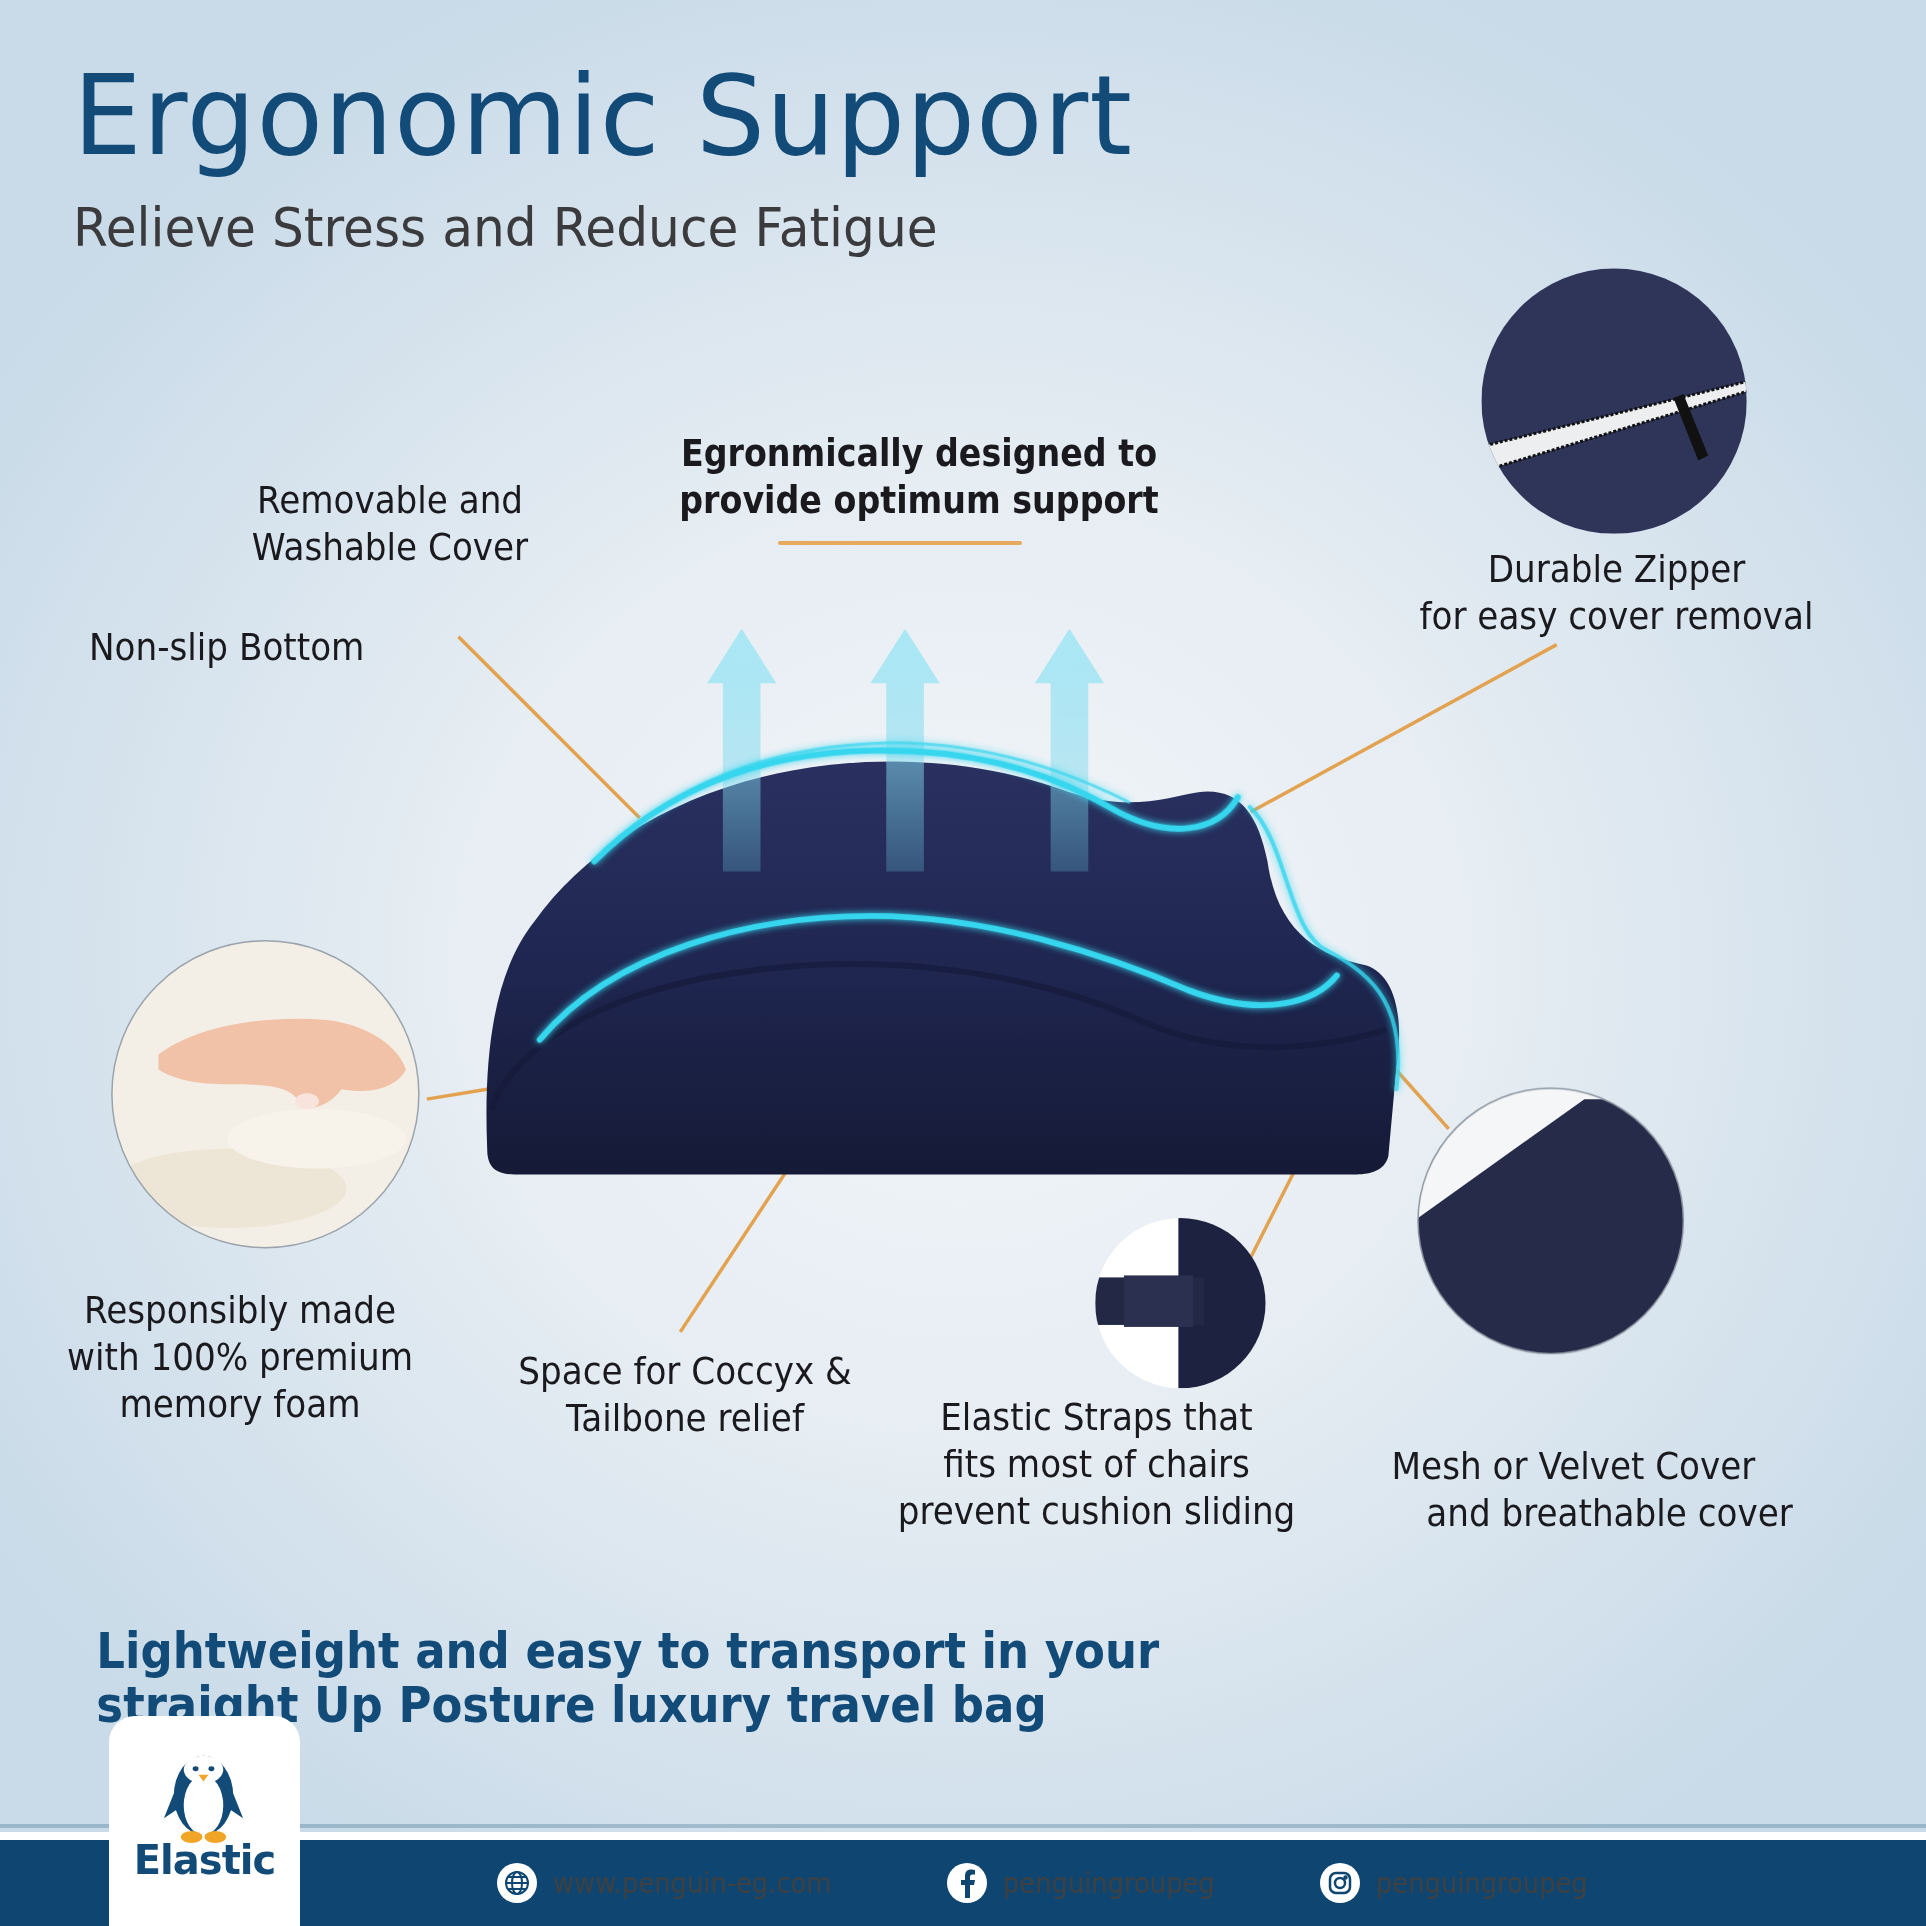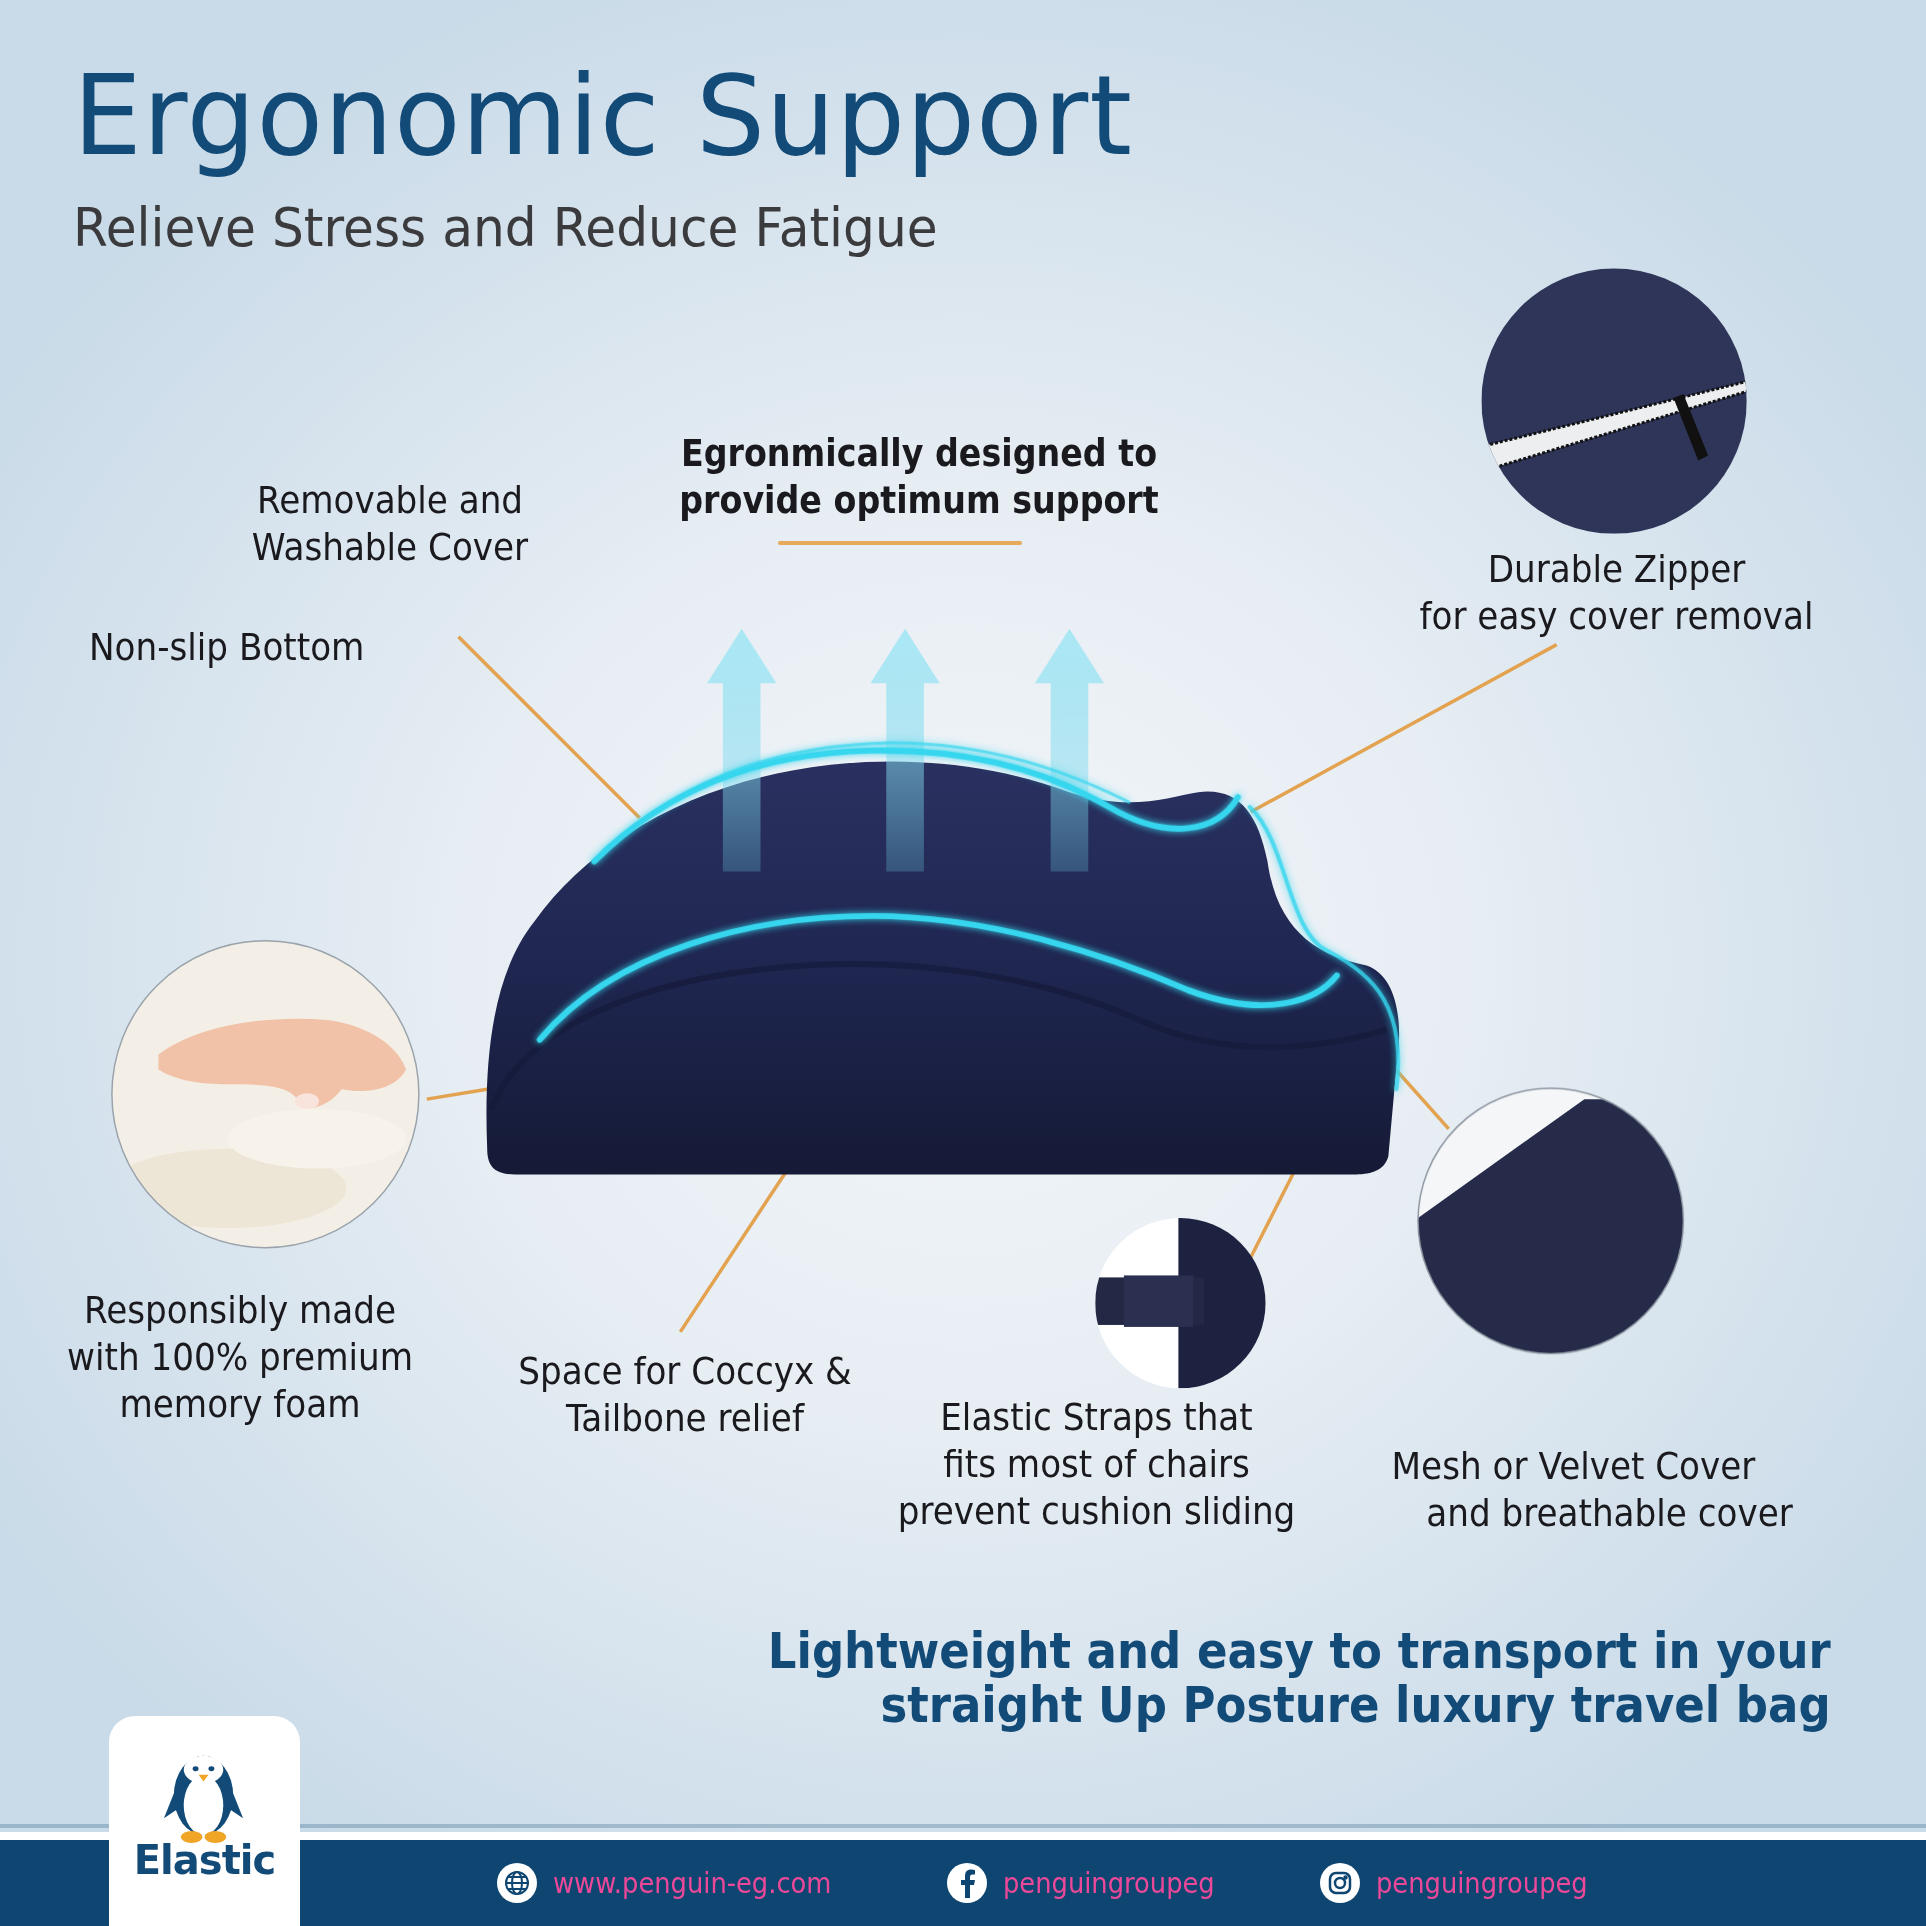--- a/index.html
+++ b/index.html
@@ -20,40 +20,40 @@
     transform: scaleX(0.93); transform-origin:left top;
   }
   .label {
     color:#1a1a1e; font-size:38px; line-height:47px; text-align:center; white-space:nowrap;
     font-family:"DejaVu Sans", sans-serif;
     transform: scaleX(0.9);
   }
   .label.bold { font-weight:bold; }
   .label-left { transform-origin:left top; text-align:left; }
   .tagline {
-    left:0; width:1927px; top:1624px; text-align:right; color:#124a78;
+    left:0; width:1927px; top:1624px; text-align:left; color:#124a78;
     font-weight:bold; font-size:50px; line-height:54px;
     font-family:"DejaVu Sans", sans-serif;
   }
   .tagline span { display:block; transform:scaleX(0.9); }
   .footer {
     left:0; top:1832px; width:1927px; height:95px; background:#0e4671;
     border-top:8px solid #ffffff; box-sizing:border-box;
   }
   .footer-shadow { left:0; top:1824px; width:1927px; height:4px; background:rgba(14,70,113,0.25); }
   .logo-box {
     left:109px; top:1716px; width:191px; height:211px; background:#ffffff;
     border-radius:26px 26px 0 0; text-align:center;
   }
   .logo-text {
     position:absolute; left:0; right:0; top:121px; font-size:40px; font-weight:bold; color:#124a78;
     font-family:"DejaVu Sans", sans-serif; letter-spacing:-1px;
   }
   .social {
-    top:1861px; height:44px; display:flex; align-items:center; color:#ec4899;
+    top:1861px; height:44px; display:flex; align-items:center; color:#404040;
     font-size:28px; font-family:"DejaVu Sans", sans-serif; white-space:nowrap;
   }
   .social .ic {
     width:40px; height:40px; border-radius:50%; background:#ffffff; color:#0e4671;
     display:flex; align-items:center; justify-content:center; margin-right:16px; flex:none;
   }
   .social .txt { display:inline-block; transform:scaleX(0.92); transform-origin:left center; }
   .divider { left:778px; top:541px; width:244px; height:4px; background:#e7a95c; border-radius:2px; }
 </style>
 </head>

